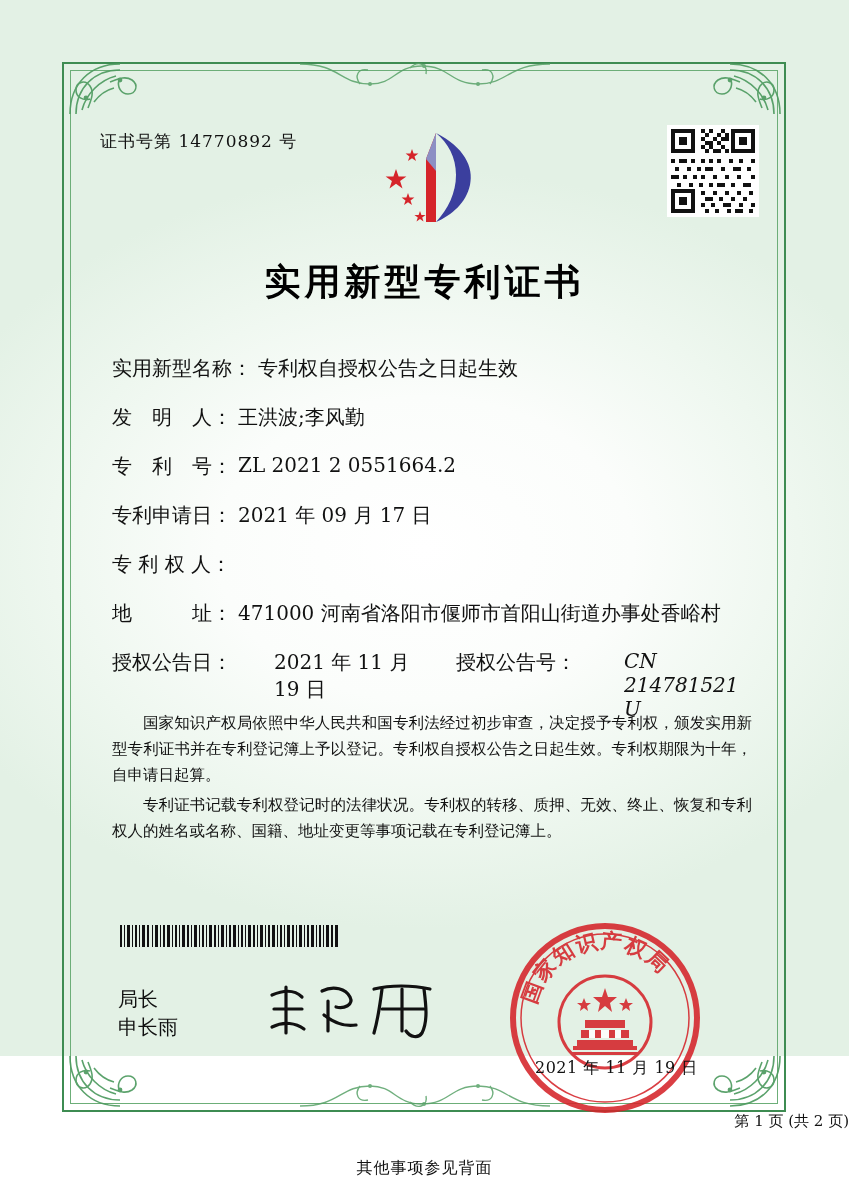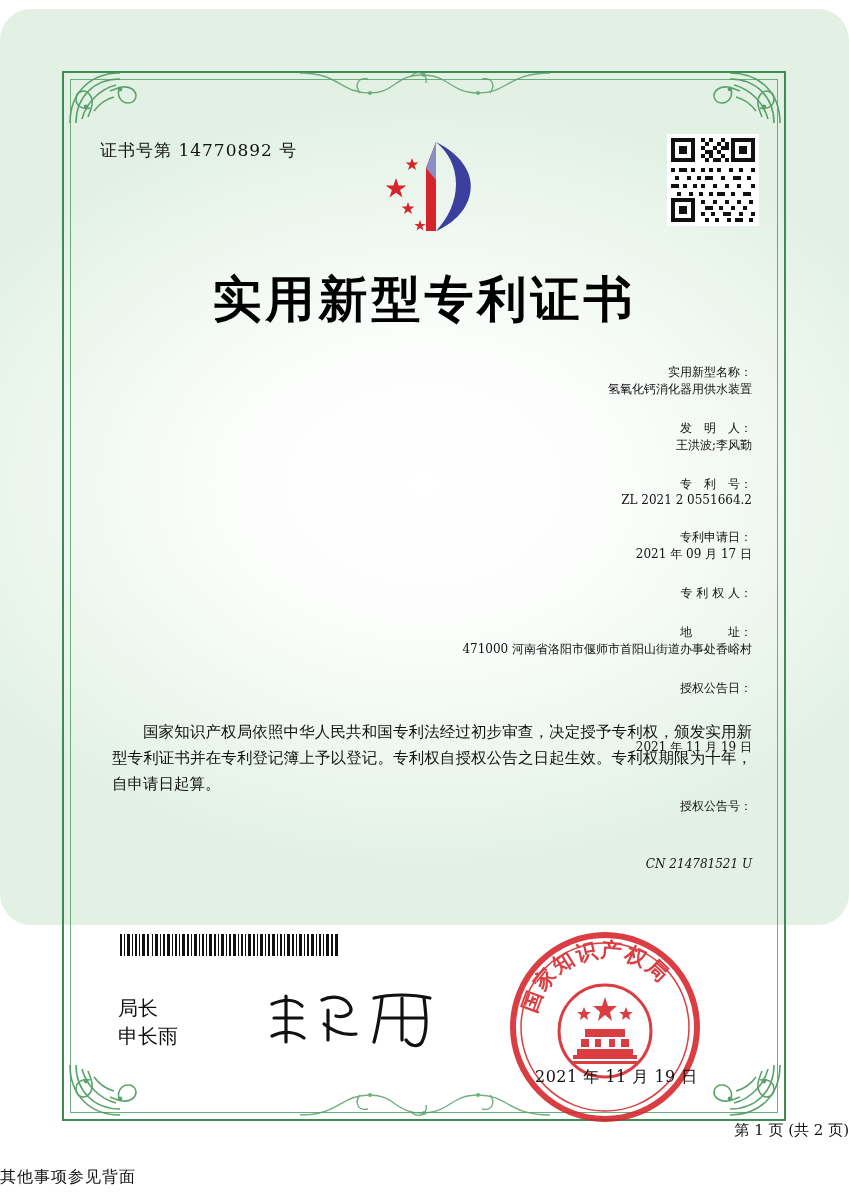--- a/index.html
+++ b/index.html
@@ -11,26 +11,25 @@
     width: 849px;
     height: 1200px;
     font-family: "Liberation Serif", serif;
     color: #1a1a1a;
     position: relative;
     overflow: hidden;
   }
 
   .certificate {
     position: absolute;
-    left: 0; top: 9px;
+    left: 0; top: 0;
     width: 849px;
-    height: 916px;
+    height: 1056px;
     background:
       radial-gradient(ellipse 520px 380px at 50% 52%, #ffffff 0%, #fbfdfb 40%, #eef7ef 72%, #e3f1e5 100%);
-    border-radius: 31px;
   }
 
   
   .frame-outer {
     position: absolute;
     left: 62px; top: 62px;
     width: 724px; height: 1050px;
     border: 2px solid #3e8c52;
     box-sizing: border-box;
   }
@@ -84,41 +83,40 @@
     position: absolute;
     right: 90px; top: 125px;
     width: 92px; height: 92px;
   }
   .qrcode svg { display:block; width:100%; height:100%; }
 
   .main-title {
     position: absolute;
     left: 0; right: 0; top: 258px;
     text-align: center;
-    font-size: 49px;
+    font-size: 36px;
     font-weight: bold;
     letter-spacing: 4px;
     color: #000;
     font-family: "DejaVu Serif", serif;
   }
 
   
   .fields {
     position: absolute;
     left: 112px; top: 355px;
     width: 640px;
   }
   .field-row {
     display: flex;
-    align-items: flex-end;
+    align-items: flex-start;
     margin-bottom: 22px;
-    font-size: 12px;
-    font-family: "DejaVu Serif", serif;
-    color: #111;
-    flex-direction: column;
+    font-size: 20px;
+    font-family: "DejaVu Serif", serif;
+    color: #111;
   }
   .field-label {
     white-space: pre;
     flex: 0 0 auto;
   }
   .field-value {
     margin-left: 6px;
     flex: 1 1 auto;
   }
   .field-row.two-col { justify-content: flex-start; gap: 42px; }
@@ -190,20 +188,21 @@
     position: absolute;
     left: 0; right: 0; top: 1112px;
     text-align: right;
     font-size: 15px;
     font-family: "DejaVu Serif", serif;
     color: #111;
   }
   .back-note {
     position: absolute;
     left: 0; right: 0; top: 1158px;
+    text-align: center;
     font-size: 16px;
     font-family: "DejaVu Serif", serif;
     color: #111;
     letter-spacing: 1px;
   }
 </style>
 </head>
 <body>
 
 <div class="certificate">
@@ -397,21 +396,21 @@
       </g>
     </svg>
   </div>
 
   <div class="main-title">实用新型专利证书</div>
 
   <div class="fields">
 
     <div class="field-row">
       <span class="field-label">实用新型名称：</span>
-      <span class="field-value">氢氧化钙消化器用供水装置</span>
+      <span class="field-value">专利权自授权公告之日起生效</span>
     </div>
 
     <div class="field-row">
       <span class="field-label">发　明　人：</span>
       <span class="field-value">王洪波;李风勤</span>
     </div>
 
     <div class="field-row">
       <span class="field-label">专　利　号：</span>
       <span class="field-value">ZL 2021 2 0551664.2</span>
@@ -435,20 +434,21 @@
       <span class="field-label">授权公告日：</span>
       <span>2021 年 11 月 19 日</span>
       <span class="col2-label">授权公告号：</span>
       <span class="col2-value">CN 214781521 U</span>
     </div>
 
   </div>
 
   <div class="paragraphs">
     <p>国家知识产权局依照中华人民共和国专利法经过初步审查，决定授予专利权，颁发实用新型专利证书并在专利登记簿上予以登记。专利权自授权公告之日起生效。专利权期限为十年，自申请日起算。</p>
+    <p>专利证书记载专利权登记时的法律状况。专利权的转移、质押、无效、终止、恢复和专利权人的姓名或名称、国籍、地址变更等事项记载在专利登记簿上。</p>
   </div>
 
   <div class="barcode">
     <svg viewBox="0 0 218 22" shape-rendering="crispEdges">
       <g fill="#111">
         <rect x="0" y="0" width="2" height="22"></rect>
           <rect x="4" y="0" width="1" height="22"></rect>
         <rect x="7" y="0" width="3" height="22"></rect>
           <rect x="12" y="0" width="1" height="22"></rect>
         <rect x="15" y="0" width="2" height="22"></rect>

